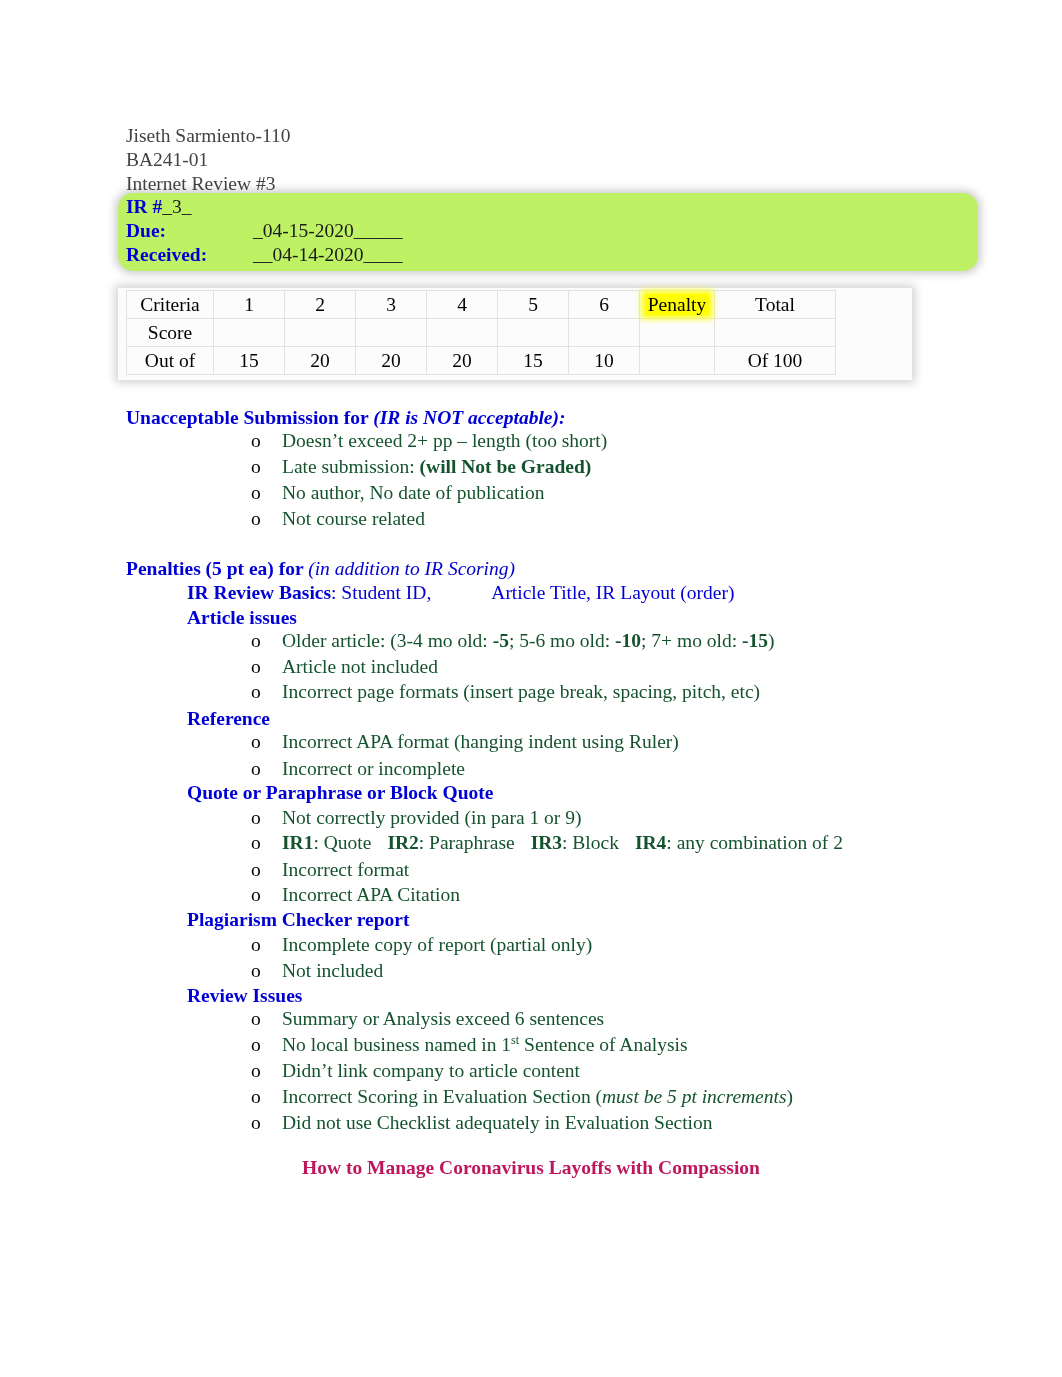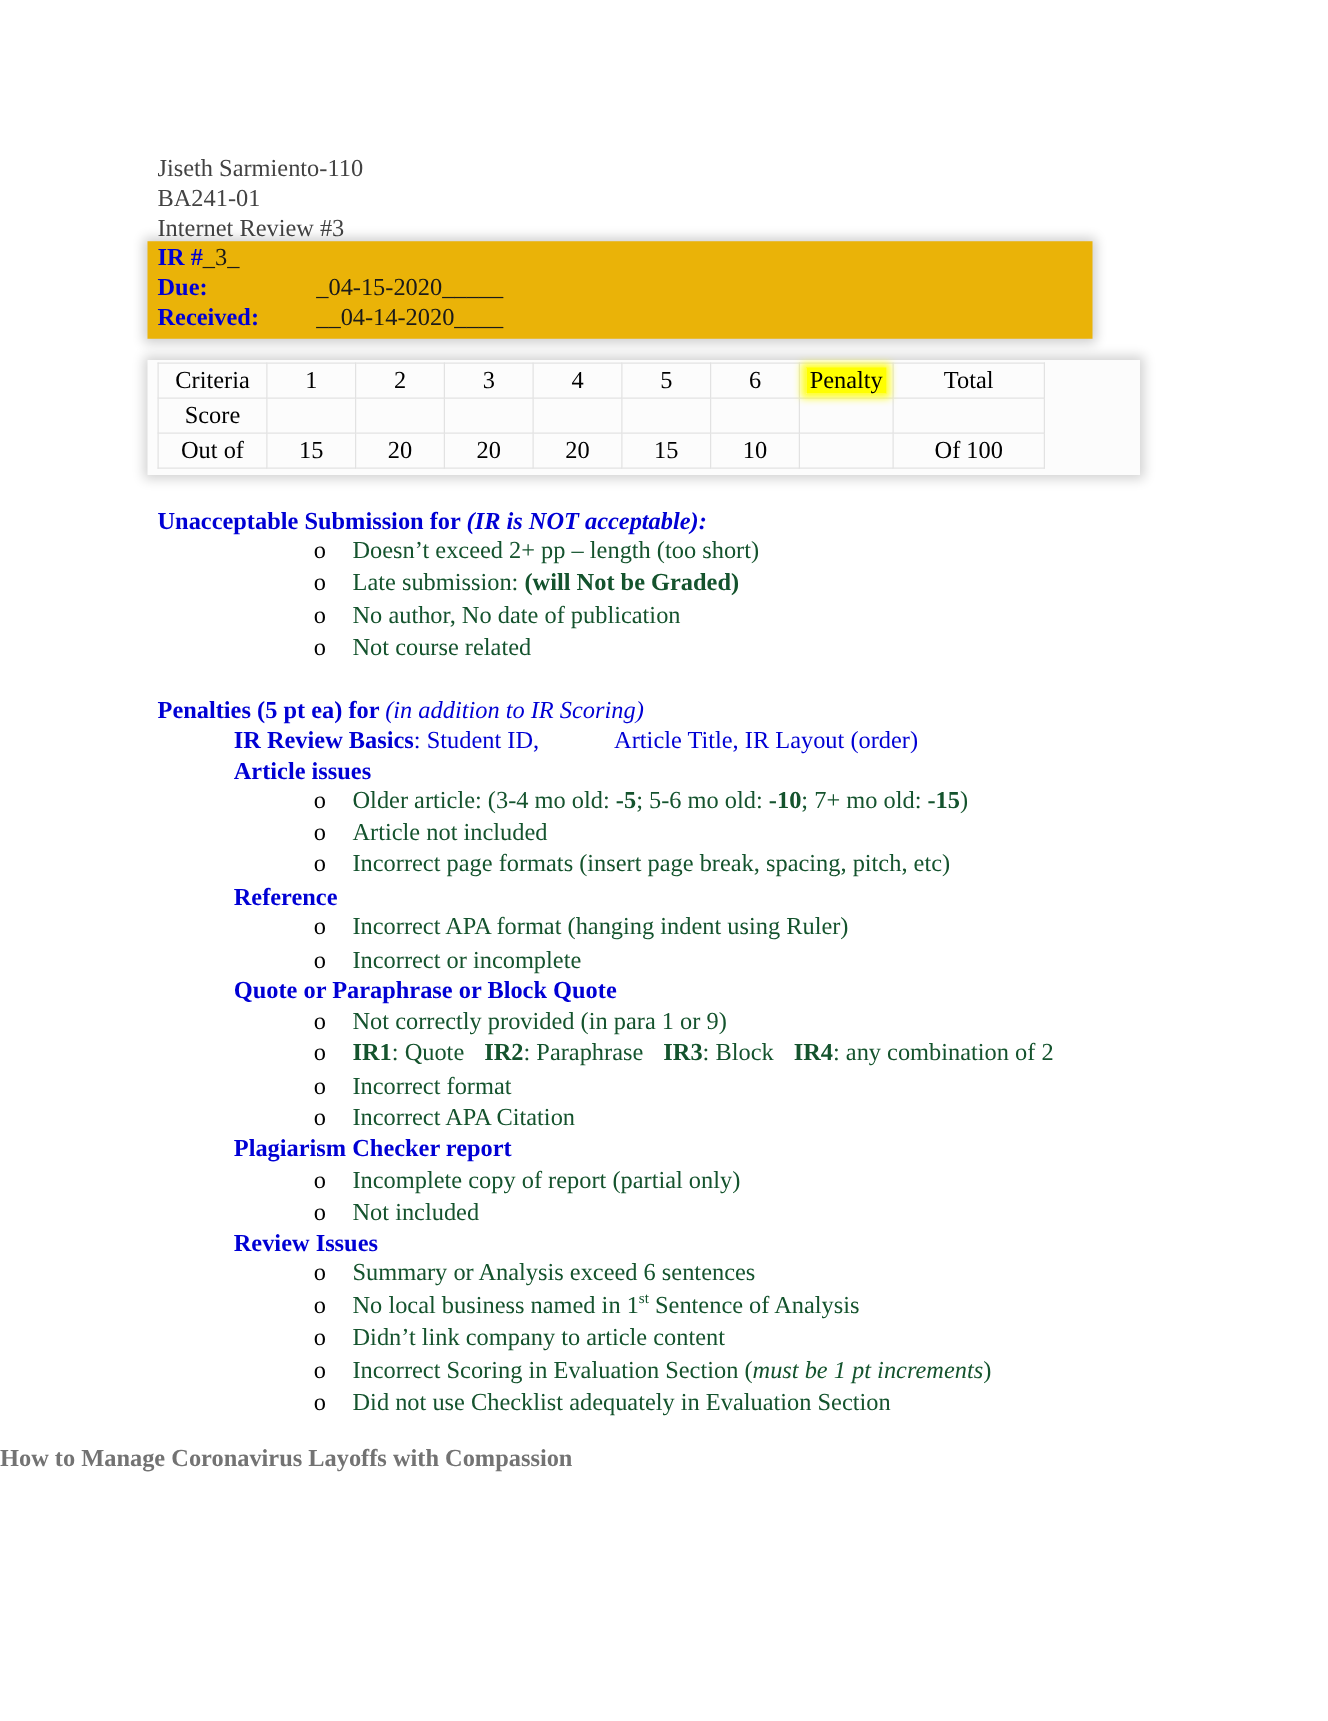--- a/index.html
+++ b/index.html
@@ -32,24 +32,25 @@
     line-height: 23.8px;
     white-space: nowrap;
   }
   .hdr div { height: 23.8px; }
 
   
   .irbox {
     position: absolute;
     left: 118px;
     top: 193px;
-    width: 756px;
+    width: 860px;
     height: 78px;
-    background: #eab308;
+    background: #bef264;
     box-shadow: 0 0 9px 3px rgba(0,0,0,0.20);
+    border-radius: 15px;
   }
   .irbox-inner {
     position: absolute;
     left: 8px;
     top: 2px;
     font-size: 19.5px;
     line-height: 24.2px;
     white-space: nowrap;
   }
   .irline { height: 24.2px; position: relative; }
@@ -133,21 +134,22 @@
     margin-left: 31px;
     color: #14532d;
   }
 
   
   .doctitle {
     position: absolute;
     left: 0;
     top: 1157px;
     width: 1062px;
-    color: #737373;
+    text-align: center;
+    color: #be185d;
     font-weight: bold;
     font-size: 19.5px;
     white-space: nowrap;
   }
 </style>
 </head>
 <body>
 
 <div class="page">
 
@@ -305,21 +307,21 @@
   <div class="bullet" style="left:251px; top:1032px;">
     <span class="mark">o</span>
     <span class="txt"><span>No local business named in 1</span><sup>st</sup><span> Sentence of Analysis</span></span>
   </div>
   <div class="bullet" style="left:251px; top:1058px;">
     <span class="mark">o</span>
     <span class="txt">Didn’t link company to article content</span>
   </div>
   <div class="bullet" style="left:251px; top:1084px;">
     <span class="mark">o</span>
-    <span class="txt"><span>Incorrect Scoring in Evaluation Section (</span><span class="i">must be 1 pt increments</span><span>)</span></span>
+    <span class="txt"><span>Incorrect Scoring in Evaluation Section (</span><span class="i">must be 5 pt increments</span><span>)</span></span>
   </div>
   <div class="bullet" style="left:251px; top:1110px;">
     <span class="mark">o</span>
     <span class="txt">Did not use Checklist adequately in Evaluation Section</span>
   </div>
 
   <div class="doctitle">How to Manage Coronavirus Layoffs with Compassion</div>
 
 </div>
 

